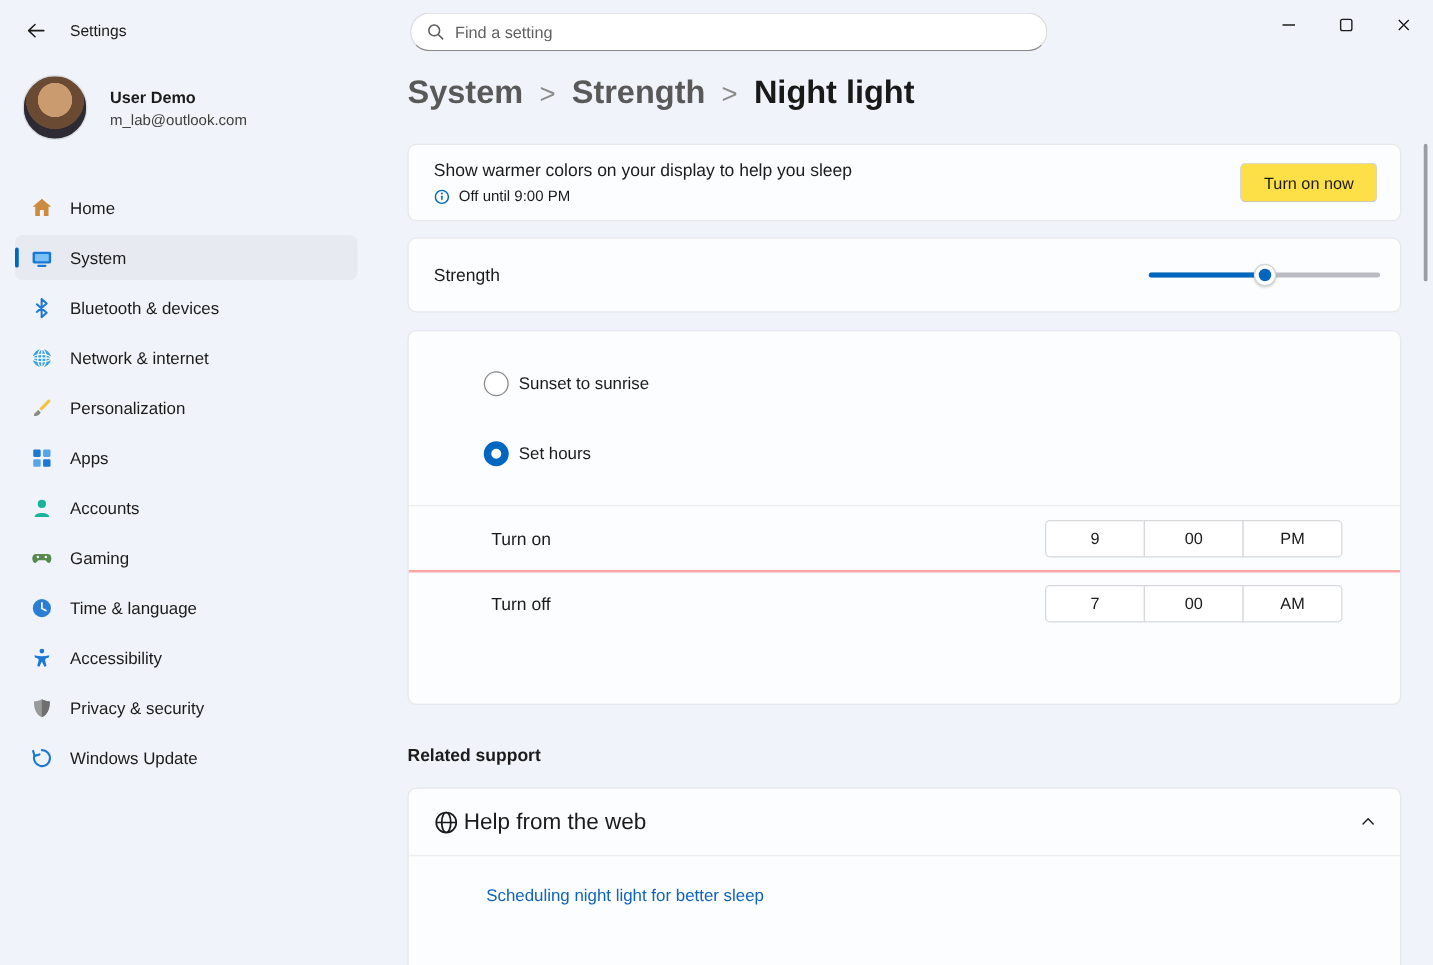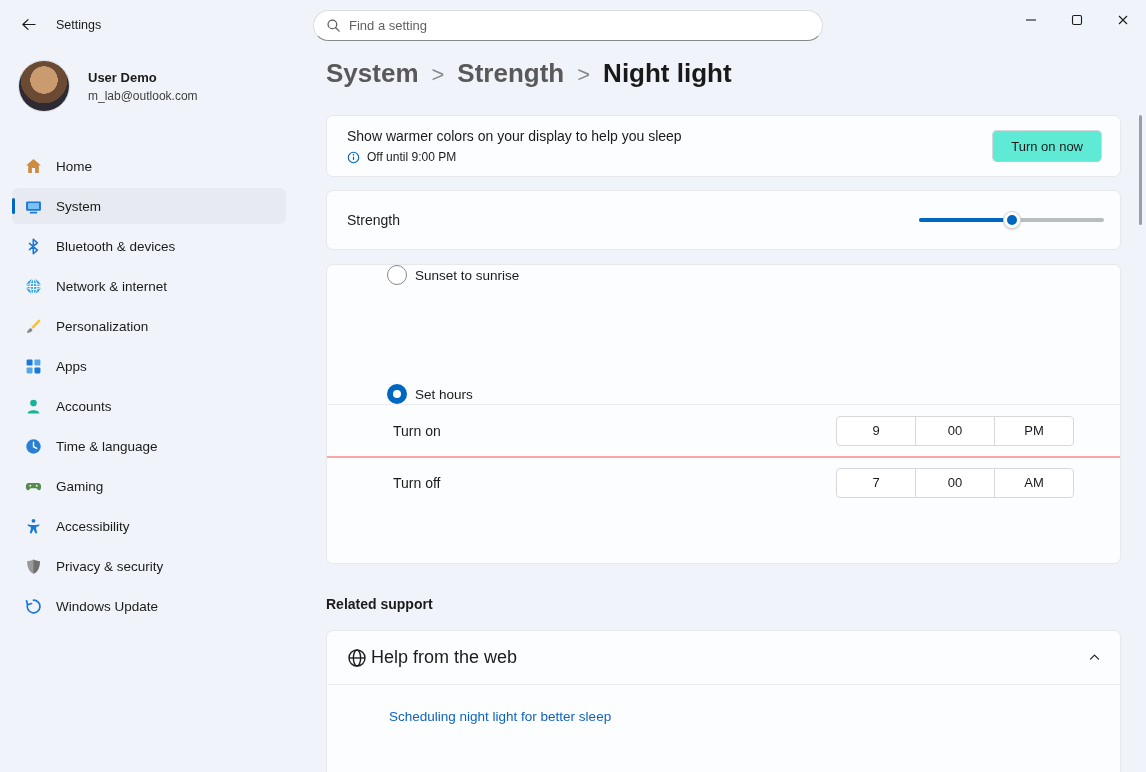--- a/index.html
+++ b/index.html
@@ -16,21 +16,21 @@
 
   
   .titlebar { position:absolute; top:0; left:0; width:100%; height:48px; }
   .back-btn { position:absolute; left:12px; top:10px; width:32px; height:28px;
     display:flex; align-items:center; justify-content:center; border-radius:4px; cursor:pointer; }
   .app-title { position:absolute; left:56px; top:18px; font-size:12.5px; color:#1b1b1b; }
   .win-controls { position:absolute; right:0; top:0; display:flex; }
   .win-btn { width:46px; height:40px; display:flex; align-items:center; justify-content:center; }
 
   
-  .search-box { position:absolute; left:313px; top:10px; width:510px; height:31px;
+  .search-box { position:absolute; left:328px; top:10px; width:510px; height:31px;
     background:#ffffff; border:1px solid #d9dce1; border-bottom-color:#86888b;
     border-radius:16px; display:flex; align-items:center; padding:0 12px; }
   .search-box input { border:none; outline:none; background:transparent; flex:1;
     font-size:13px; color:#1b1b1b; margin-left:8px; font-family:"Liberation Sans",sans-serif; }
   .search-box input::placeholder { color:#616161; }
 
   
   .sidebar { position:absolute; left:0; top:48px; width:300px; bottom:0; }
   .user-block { position:absolute; left:18px; top:12px; display:flex; align-items:center; }
   .avatar { width:52px; height:52px; border-radius:50%;
@@ -54,21 +54,21 @@
   .crumb { color:#595959; cursor:pointer; }
   .crumb.current { color:#191919; cursor:default; }
   .crumb-sep { color:#8a8a8a; margin:0 13px; font-size:22px; font-weight:400; transform:translateY(1px); }
 
   .card { position:absolute; left:326px; width:795px; background:#fcfdfe;
     border:1px solid #e6e8ec; border-radius:7px; }
   #card-nightlight { top:115px; height:62px; display:flex; align-items:center; justify-content:space-between; padding:0 18px 0 20px; }
   .nl-left .nl-title { font-size:14px; }
   .nl-status { display:flex; align-items:center; margin-top:6px; }
   .nl-status-text { font-size:12px; margin-left:7px; color:#1b1b1b; }
-  .btn { background:#5eead4; border:1px solid #d4d6da; border-bottom-color:#c4c6ca; border-radius:5px;
+  .btn { background:#fde047; border:1px solid #d4d6da; border-bottom-color:#c4c6ca; border-radius:5px;
     height:32px; padding:0 18px; font-size:13px; color:#1b1b1b; cursor:pointer; font-family:"Liberation Sans",sans-serif; }
 
   #card-strength { top:190px; height:60px; display:flex; align-items:center; justify-content:space-between; padding:0 16px 0 20px; }
   .row-label { font-size:14px; }
   .slider { position:relative; width:185px; height:20px; display:flex; align-items:center; cursor:pointer; }
   .slider-track { width:100%; height:4px; background:#b9bcc1; border-radius:2px; }
   .slider-fill { position:absolute; left:0; height:4px; background:#0067c0; border-radius:2px; }
   .slider-thumb { position:absolute; transform:translateX(-50%); width:18px; height:18px;
     background:#ffffff; border:1px solid #d2d4d8; border-radius:50%; box-shadow:0 1px 2px rgba(0,0,0,.18); }
   .slider-thumb::after { content:""; position:absolute; left:50%; top:50%; transform:translate(-50%,-50%);
@@ -77,21 +77,21 @@
   #card-schedule { top:264px; height:300px; }
   .sched-header { height:56px; display:flex; align-items:center; justify-content:space-between;
     padding:0 18px 0 20px; border-bottom:1px solid #ededf0; cursor:pointer; }
   .sched-right { display:flex; align-items:center; }
   .toggle-state { font-size:14px; margin-right:12px; }
   .toggle { position:relative; width:40px; height:20px; border-radius:10px; background:#0067c0; cursor:pointer; }
   .toggle-knob { position:absolute; right:3px; top:3px; width:14px; height:14px; border-radius:50%; background:#ffffff; }
   .chev { margin-left:18px; width:16px; height:16px; display:flex; align-items:center; justify-content:center; cursor:pointer; }
 
   .radio-section { height:140px; border-bottom:1px solid #ededf0; padding-left:60px;
-    display:flex; flex-direction:column; justify-content:space-between; gap:36px; }
+    display:flex; flex-direction:column; justify-content:center; gap:36px; }
   .radio-row { display:flex; align-items:center; cursor:pointer; }
   .radio { width:20px; height:20px; border-radius:50%; border:1px solid #898989; background:#fff; }
   .radio.selected { border:6px solid #0067c0; }
   .radio-label { margin-left:8px; font-size:13.5px; }
 
   .time-row { height:51px; display:flex; align-items:center; justify-content:space-between; padding:0 46px 0 66px;text-align:right; }
   .time-row + .time-row { border-top:2px solid #fca5a5; }
   .time-group { display:flex; }
   .time-cell { width:80px; height:30px; background:#ffffff; border:1px solid #d6d8dc;
     display:flex; align-items:center; justify-content:center; font-size:13px; cursor:pointer; }
@@ -238,36 +238,36 @@
             <circle cx="8" cy="4.8" r="3.1" fill="#17b49a"></circle>
             <path d="M2.5 14.6 C2.5 10.6 13.5 10.6 13.5 14.6 Z" fill="#17b49a"></path>
           </svg>
       </span>
       <span class="nav-label">Accounts</span>
     </div>
 
     <div class="nav-item">
       <span class="nav-icon">
         <svg width="17" height="17" viewBox="0 0 16 16">
-            <circle cx="8" cy="8" r="6.8" fill="#2a7fd4"></circle>
-            <path d="M8 4 V8.2 L11 9.8" stroke="#fff" stroke-width="1.3" fill="none" stroke-linecap="round"></path>
-          </svg>
-      </span>
-      <span class="nav-label">Time &amp; language</span>
-    </div>
-
-    <div class="nav-item">
-      <span class="nav-icon">
-        <svg width="17" height="17" viewBox="0 0 16 16">
             <path d="M3.5 4.8 H12.5 C14.6 4.8 15.6 7 15 9.6 C14.5 11.7 12.9 12.2 11.9 10.9 L10.7 9.6 H5.3 L4.1 10.9 C3.1 12.2 1.5 11.7 1 9.6 C0.4 7 1.4 4.8 3.5 4.8 Z" fill="#568a4e"></path>
             <circle cx="5" cy="7.2" r="0.9" fill="#fff"></circle>
             <circle cx="11" cy="7.2" r="0.9" fill="#fff"></circle>
           </svg>
       </span>
       <span class="nav-label">Gaming</span>
+    </div>
+
+    <div class="nav-item">
+      <span class="nav-icon">
+        <svg width="17" height="17" viewBox="0 0 16 16">
+            <circle cx="8" cy="8" r="6.8" fill="#2a7fd4"></circle>
+            <path d="M8 4 V8.2 L11 9.8" stroke="#fff" stroke-width="1.3" fill="none" stroke-linecap="round"></path>
+          </svg>
+      </span>
+      <span class="nav-label">Time &amp; language</span>
     </div>
 
     <div class="nav-item">
       <span class="nav-icon">
         <svg width="17" height="17" viewBox="0 0 16 16">
             <circle cx="8" cy="2.7" r="1.8" fill="#1a78d6"></circle>
             <path d="M2.4 5.8 C6 6.9 10 6.9 13.6 5.8 L13.2 7.5 C11.2 8.1 10.4 8.3 10.4 9.6 L11.5 14 L9.9 14.5 L8 10.6 L6.1 14.5 L4.5 14 L5.6 9.6 C5.6 8.3 4.8 8.1 2.8 7.5 Z" fill="#1a78d6"></path>
           </svg>
       </span>
       <span class="nav-label">Accessibility</span>

